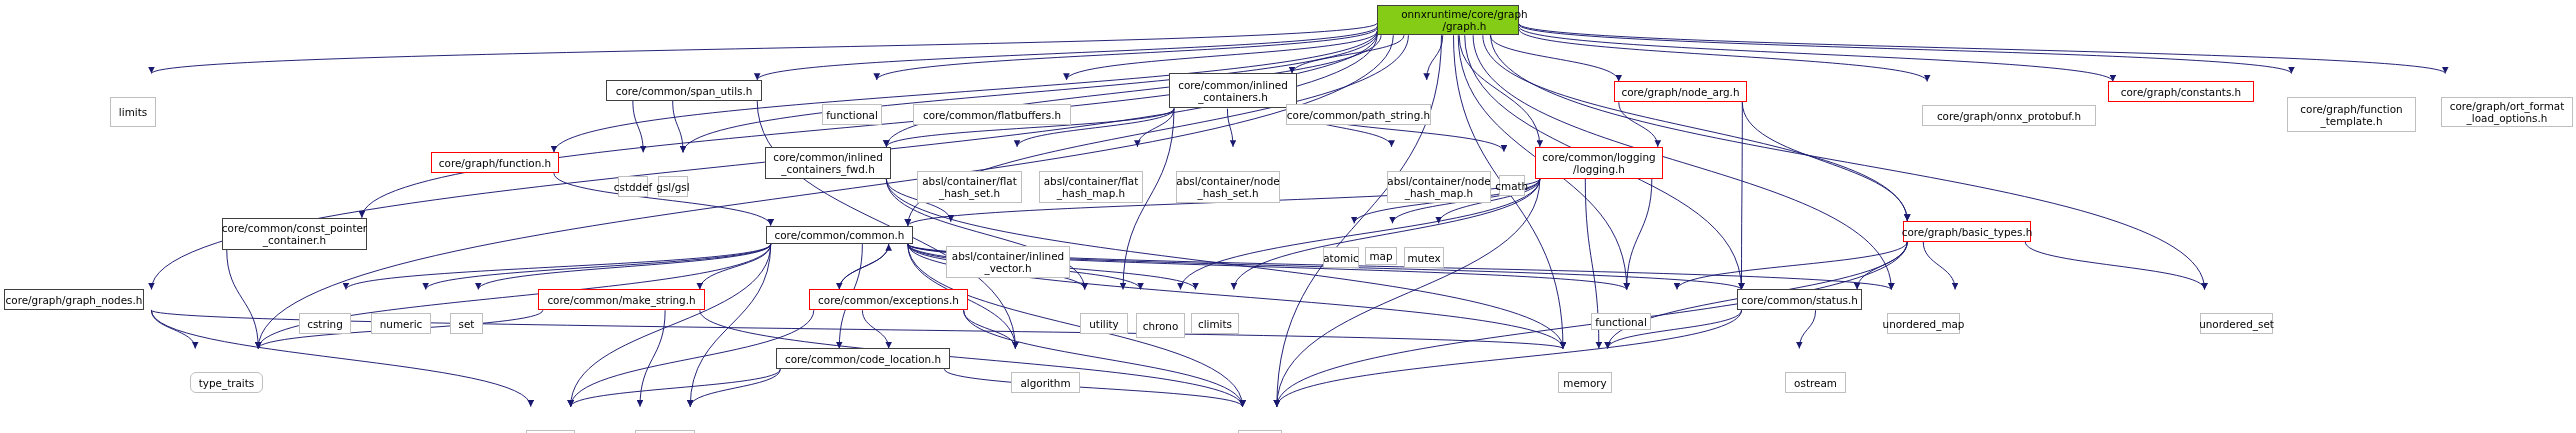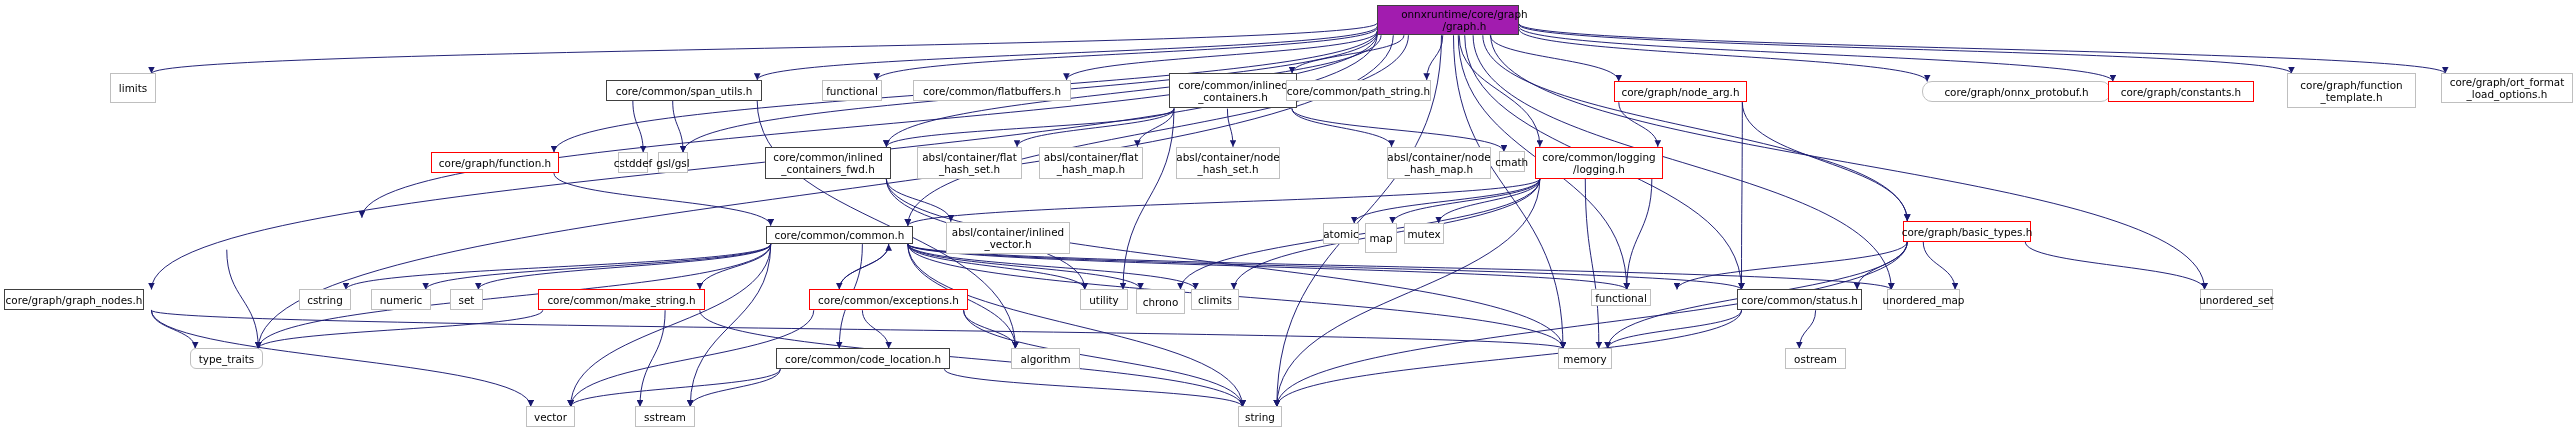--- a/index.html
+++ b/index.html
@@ -6,24 +6,24 @@
   body { width: 2576px; height: 434px; position: relative; overflow: hidden;
          font-family: "DejaVu Sans", sans-serif; }
   #canvas { position: absolute; left: 0; top: 0; width: 2576px; height: 434px; }
   #edges { position: absolute; left: 0; top: 0; width: 2576px; height: 434px; pointer-events: none; }
   .node {
     position: absolute; box-sizing: border-box; background: #ffffff;
     border: 0.8px solid #bfbfbf; display: flex; align-items: center; justify-content: center;
     text-align: center; font-size: 10.4px; line-height: 12px; color: #000000;
     white-space: pre; padding: 0 3.2px; cursor: pointer;
   }
-  .node.root { background: #a21caf; border: 0.8px solid #404040; padding-left: 36px; }
+  .node.root { background: #84cc16; border: 0.8px solid #404040; padding-left: 36px; }
   .node.doc { border: 0.8px solid #404040; }
   .node.red { border: 0.8px solid #ff0000; }
-  .node.ext { border: 0.8px solid #bfbfbf; }
+  .node.ext { border: 0.8px solid #bfbfbf; margin-top: 24px; }
   .node span { pointer-events: none; }
 </style>
 </head>
 <body>
 
 <div id="canvas">
   <svg id="edges" xmlns="http://www.w3.org/2000/svg" viewBox="0 0 3232 544" width="2576" height="434">
       <defs>
         <marker id="arrow" viewBox="0 0 10 10" refX="10" refY="5" markerWidth="7" markerHeight="7" orient="auto-start-reverse">
           <path d="M0,0 L10,5 L0,10 z" fill="#191970"></path>
@@ -127,21 +127,21 @@
 <div class="node root" style="left: 1377px; top: 4.8px; width: 142px; height: 30px;"><span>onnxruntime/core/graph
 /graph.h</span></div>
     <div class="node ext" style="left: 110px; top: 73px; width: 46px; height: 30px;"><span>limits</span></div>
     <div class="node doc" style="left: 606px; top: 80px; width: 156px; height: 21px;"><span>core/common/span_utils.h</span></div>
     <div class="node ext" style="left: 822px; top: 80px; width: 60px; height: 21px;"><span>functional</span></div>
     <div class="node ext" style="left: 913px; top: 80px; width: 158px; height: 21px;"><span>core/common/flatbuffers.h</span></div>
     <div class="node doc" style="left: 1169px; top: 73px; width: 128px; height: 35px;"><span>core/common/inlined
 _containers.h</span></div>
     <div class="node ext" style="left: 1286px; top: 80px; width: 145px; height: 21px;"><span>core/common/path_string.h</span></div>
     <div class="node red" style="left: 1614px; top: 81px; width: 133px; height: 21px;"><span>core/graph/node_arg.h</span></div>
-    <div class="node ext" style="left: 1922px; top: 81px; width: 189px; height: 21px; border-radius: 10px;"><span>core/graph/onnx_protobuf.h</span></div>
+    <div class="node ext" style="left: 1922px; top: 81px; width: 174px; height: 21px;"><span>core/graph/onnx_protobuf.h</span></div>
     <div class="node red" style="left: 2108px; top: 81px; width: 146px; height: 21px;"><span>core/graph/constants.h</span></div>
     <div class="node ext" style="left: 2287px; top: 73px; width: 129px; height: 35px;"><span>core/graph/function
 _template.h</span></div>
     <div class="node ext" style="left: 2441px; top: 73px; width: 132px; height: 30px;"><span>core/graph/ort_format
 _load_options.h</span></div>
     <div class="node red" style="left: 431px; top: 152px; width: 128px; height: 21px;"><span>core/graph/function.h</span></div>
     <div class="node ext" style="left: 618px; top: 152px; width: 30px; height: 21px;"><span>cstddef</span></div>
     <div class="node ext" style="left: 658px; top: 152px; width: 30px; height: 21px;"><span>gsl/gsl</span></div>
     <div class="node doc" style="left: 765px; top: 147px; width: 126px; height: 32px;"><span>core/common/inlined
 _containers_fwd.h</span></div>
@@ -149,25 +149,27 @@
 _hash_set.h</span></div>
     <div class="node ext" style="left: 1039px; top: 147px; width: 104px; height: 32px;"><span>absl/container/flat
 _hash_map.h</span></div>
     <div class="node ext" style="left: 1176px; top: 147px; width: 104px; height: 32px;"><span>absl/container/node
 _hash_set.h</span></div>
     <div class="node ext" style="left: 1387px; top: 147px; width: 104px; height: 32px;"><span>absl/container/node
 _hash_map.h</span></div>
     <div class="node ext" style="left: 1499px; top: 151px; width: 25.5px; height: 21px;"><span>cmath</span></div>
     <div class="node red" style="left: 1535px; top: 147px; width: 128px; height: 32px;"><span>core/common/logging
 /logging.h</span></div>
+    <div class="node doc" style="left: 222px; top: 218px; width: 145px; height: 32px;"><span>core/common/const_pointer
+_container.h</span></div>
     <div class="node doc" style="left: 766px; top: 226px; width: 147px; height: 18.3px;"><span>core/common/common.h</span></div>
     <div class="node ext" style="left: 946px; top: 222px; width: 124px; height: 32px;"><span>absl/container/inlined
 _vector.h</span></div>
     <div class="node ext" style="left: 1323px; top: 223px; width: 36px; height: 21px;"><span>atomic</span></div>
-    <div class="node ext" style="left: 1365px; top: 223px; width: 32px; height: 30px;"><span>map</span></div>
+    <div class="node ext" style="left: 1365px; top: 223px; width: 32px; height: 18px;"><span>map</span></div>
     <div class="node ext" style="left: 1404px; top: 223px; width: 40px; height: 21px;"><span>mutex</span></div>
     <div class="node red" style="left: 1903px; top: 221px; width: 128px; height: 21px;"><span>core/graph/basic_types.h</span></div>
     <div class="node doc" style="left: 4px; top: 289px; width: 140px; height: 21px;"><span>core/graph/graph_nodes.h</span></div>
     <div class="node ext" style="left: 299px; top: 289px; width: 52px; height: 21px;"><span>cstring</span></div>
     <div class="node ext" style="left: 371px; top: 289px; width: 60px; height: 21px;"><span>numeric</span></div>
     <div class="node ext" style="left: 450px; top: 289px; width: 33px; height: 21px;"><span>set</span></div>
     <div class="node red" style="left: 538px; top: 289px; width: 167px; height: 21px;"><span>core/common/make_string.h</span></div>
     <div class="node red" style="left: 809px; top: 289px; width: 159px; height: 21px;"><span>core/common/exceptions.h</span></div>
     <div class="node ext" style="left: 1080px; top: 289px; width: 48px; height: 21px;"><span>utility</span></div>
     <div class="node ext" style="left: 1136px; top: 289px; width: 49px; height: 25px;"><span>chrono</span></div>

